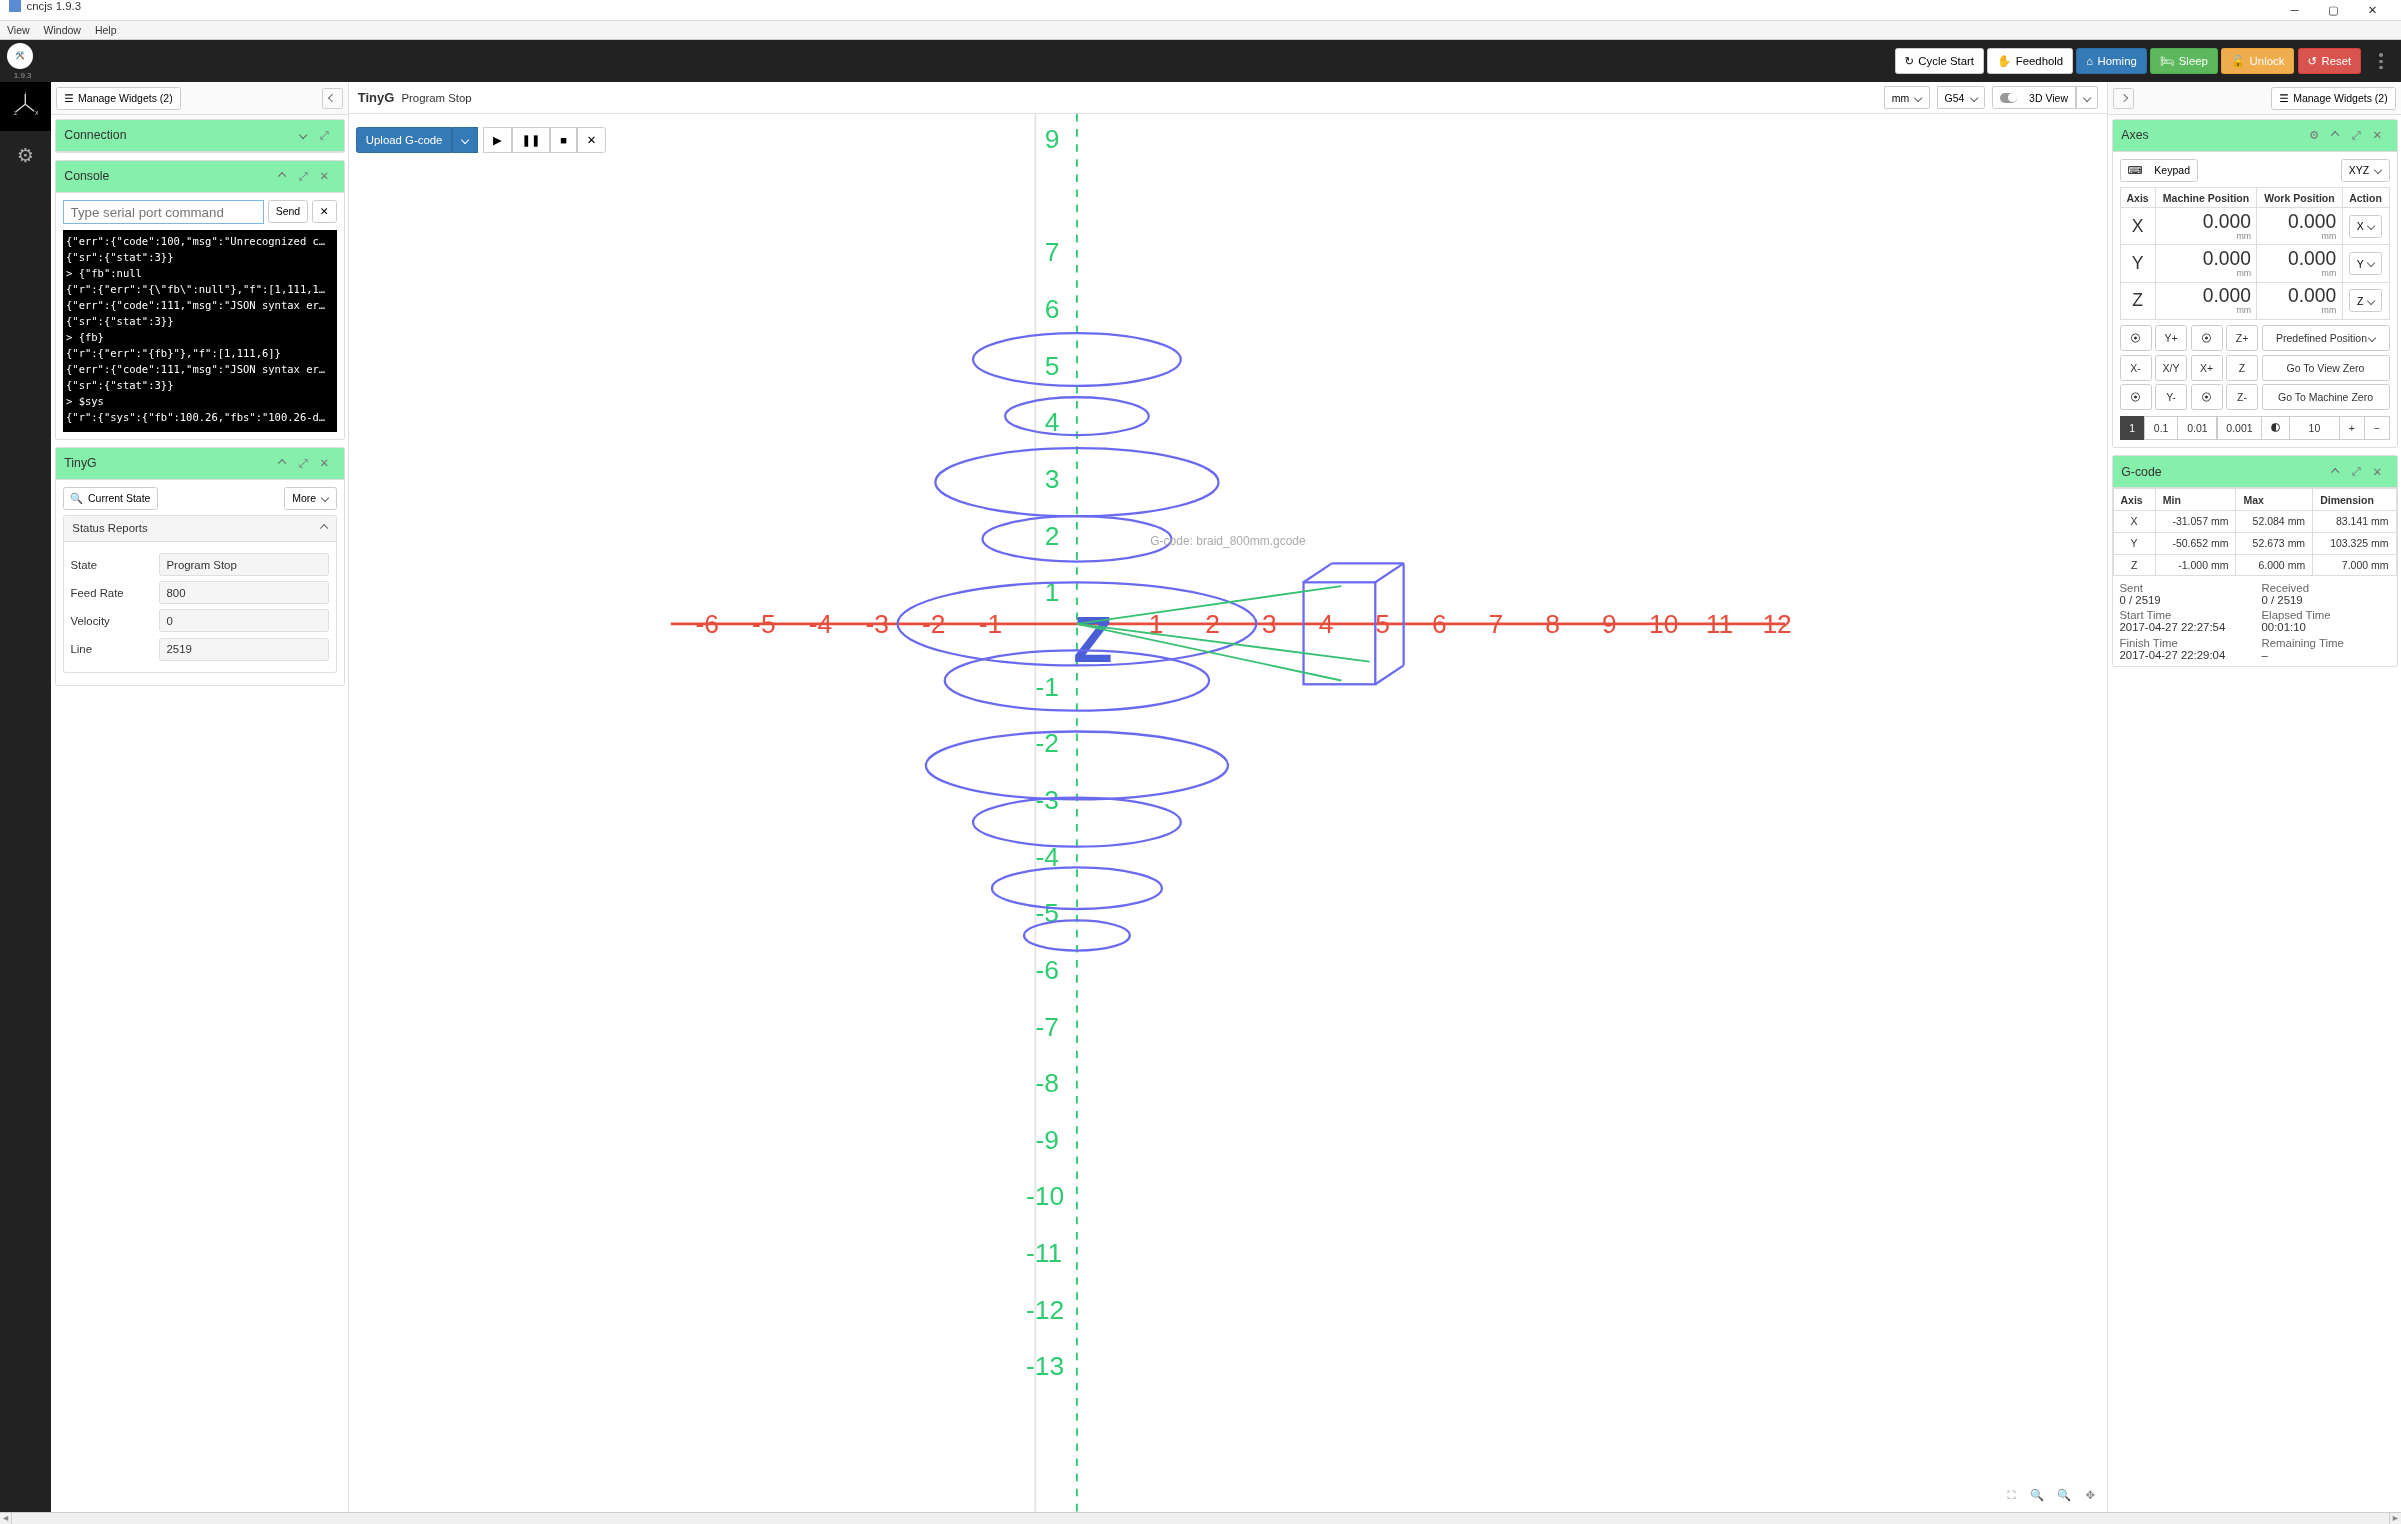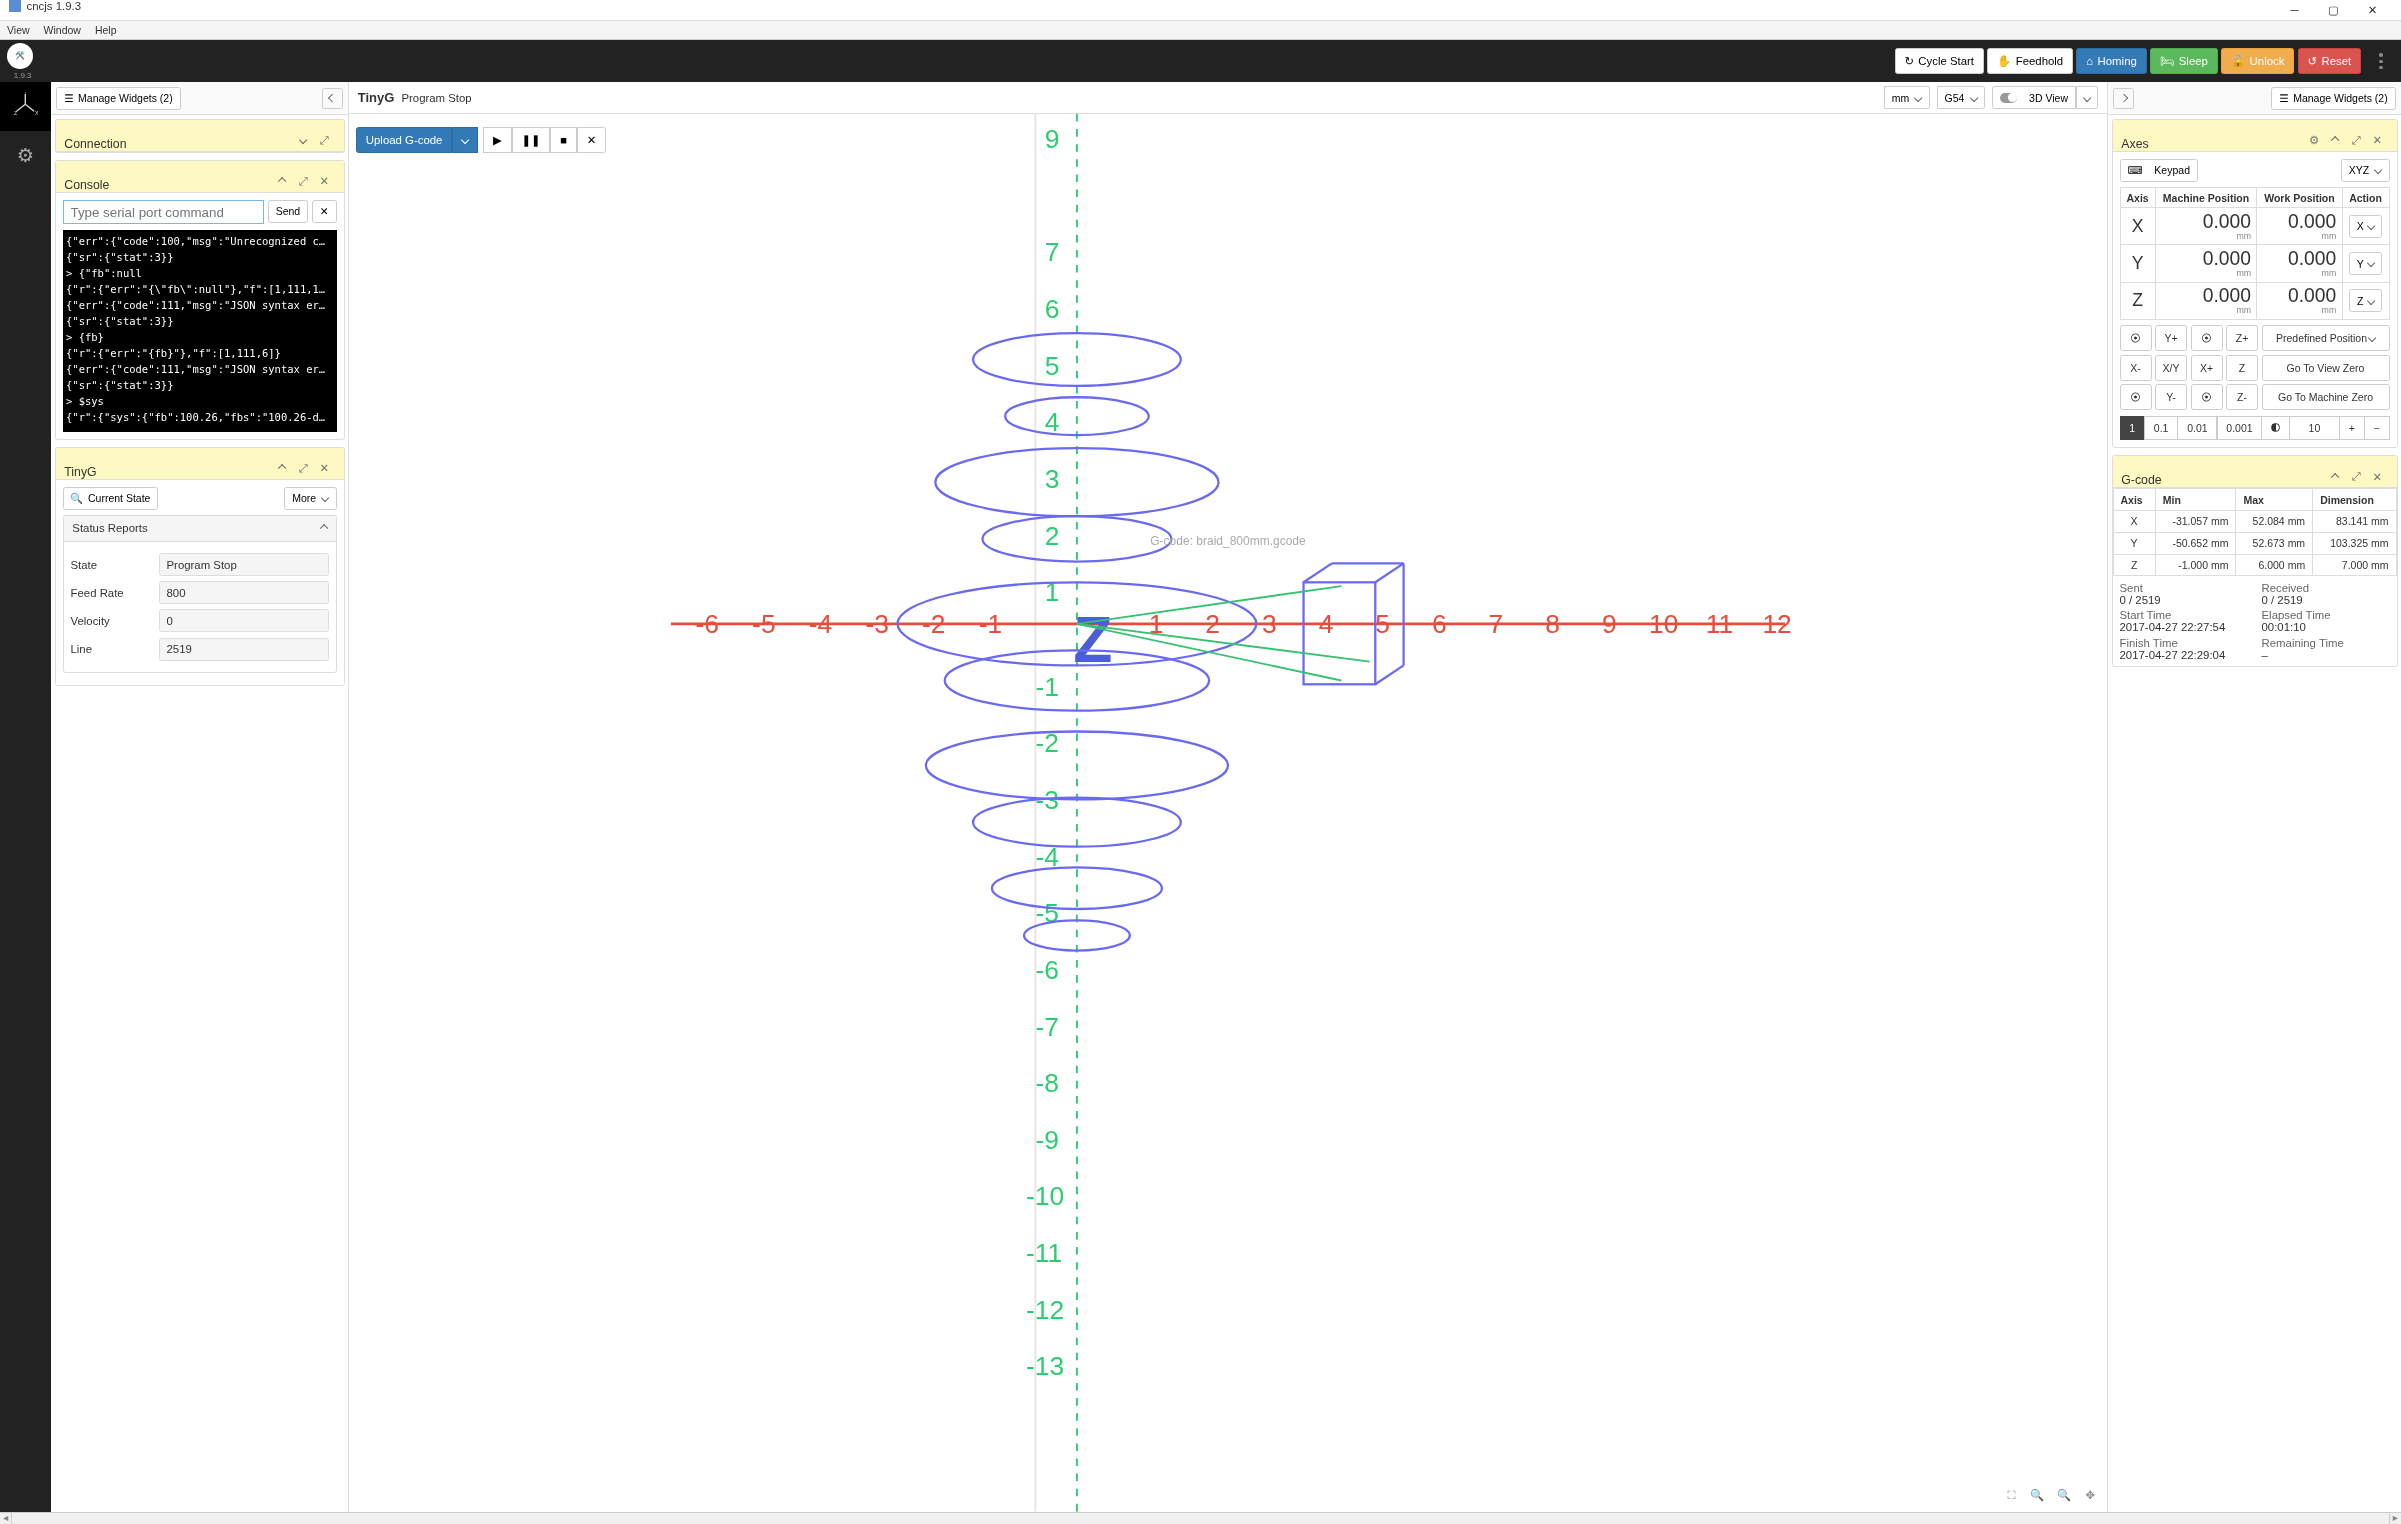--- a/index.html
+++ b/index.html
@@ -26,21 +26,21 @@
 .sidebar{width:51px;background:#222;display:flex;flex-direction:column;align-items:center}
 .sidebar .tab{width:51px;height:49px;display:flex;align-items:center;justify-content:center;color:#aaa;cursor:pointer}
 .sidebar .tab.active{background:#000}
 .axes-ico{font-size:17.6px}
 .col{display:flex;flex-direction:column;overflow:hidden}
 .left{width:298px;border-right:0.9px solid #ddd}
 .center{flex:1}
 .right{width:294px;border-left:0.9px solid #ddd}
 .toolbar{height:33px;display:flex;align-items:center;padding:0 5.3px;border-bottom:0.9px solid #ddd;gap:3.5px;background:#fafafa}
 .widget{border:0.9px solid #ddd;margin:3.5px;border-radius:2.6px}
-.widget-hdr{height:32px;display:flex;align-items:flex-end;padding:0 8.8px;border-bottom:0.9px solid #ddd;background:#fef9c3}
+.widget-hdr{height:32px;display:flex;align-items:center;padding:0 8.8px;border-bottom:0.9px solid #ddd;background:#86efac}
 .widget-hdr .title{flex:1;font-size:12.3px}
 .widget-hdr .ctl,.toolbar .ctl{width:21px;height:21px;display:flex;align-items:center;justify-content:center;color:#777;cursor:pointer;border:0.9px solid transparent;border-radius:2.6px}
 .toolbar .ctl{border-color:#ccc}
 .widget-body{padding:7px}
 .console-input{display:flex;gap:3.5px;margin-bottom:5.3px}
 .console-input input{flex:1;height:24.6px;border:0.9px solid #7ab6e8;padding:0 7px;outline:none}
 .terminal{background:#000;color:#fff;font-family:Consolas,monospace;font-size:10.5px;height:202px;overflow:auto;padding:3.5px;line-height:16px;white-space:pre;position:relative}
 .panel{border:0.9px solid #ddd;border-radius:2.6px;margin-bottom:5.3px}
 .panel-hdr{height:26px;display:flex;align-items:center;padding:0 8.8px;background:#f5f5f5;border-bottom:0.9px solid #ddd;font-size:11.4px}
 .panel-hdr .spacer{flex:1}

